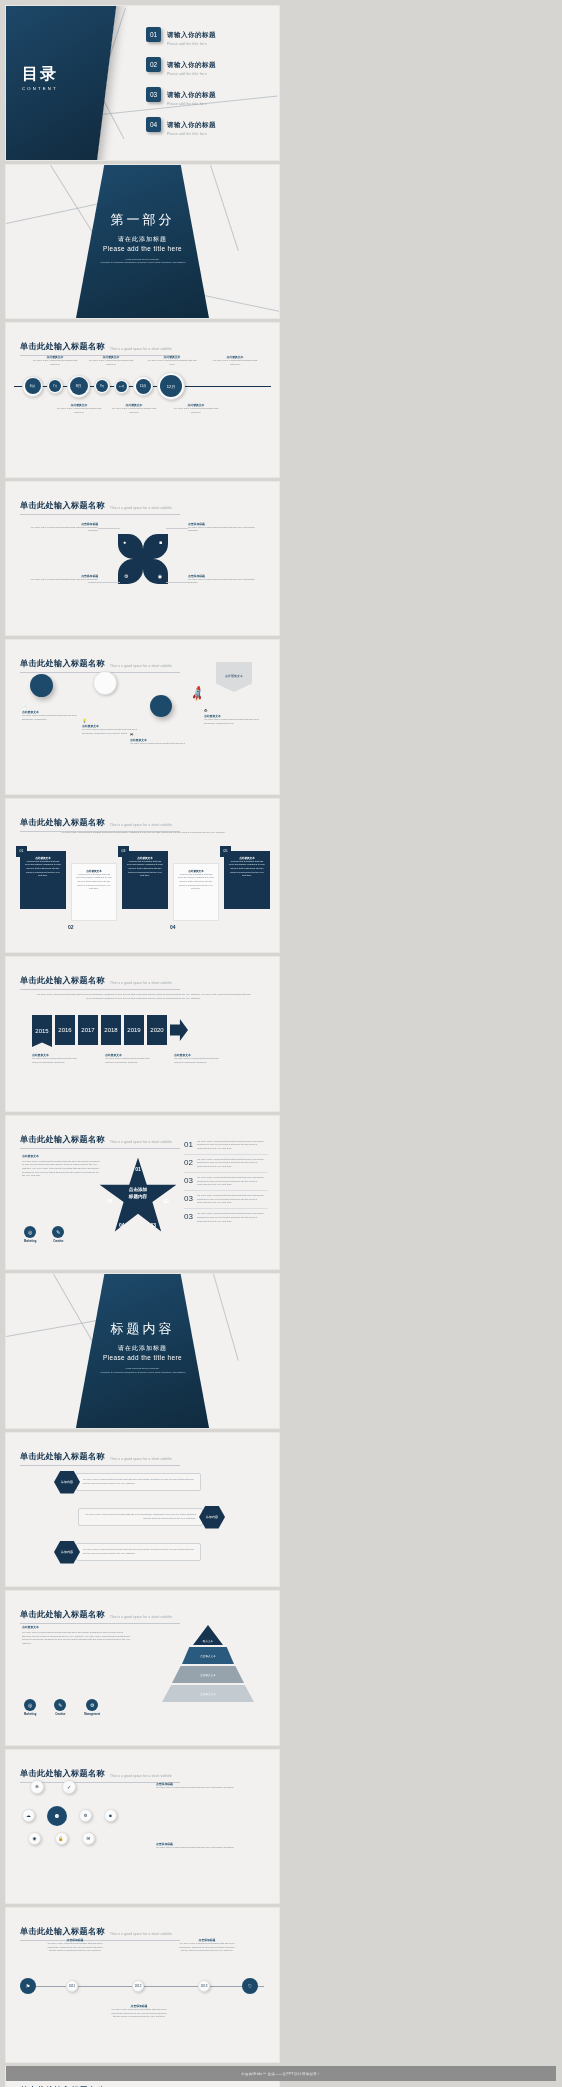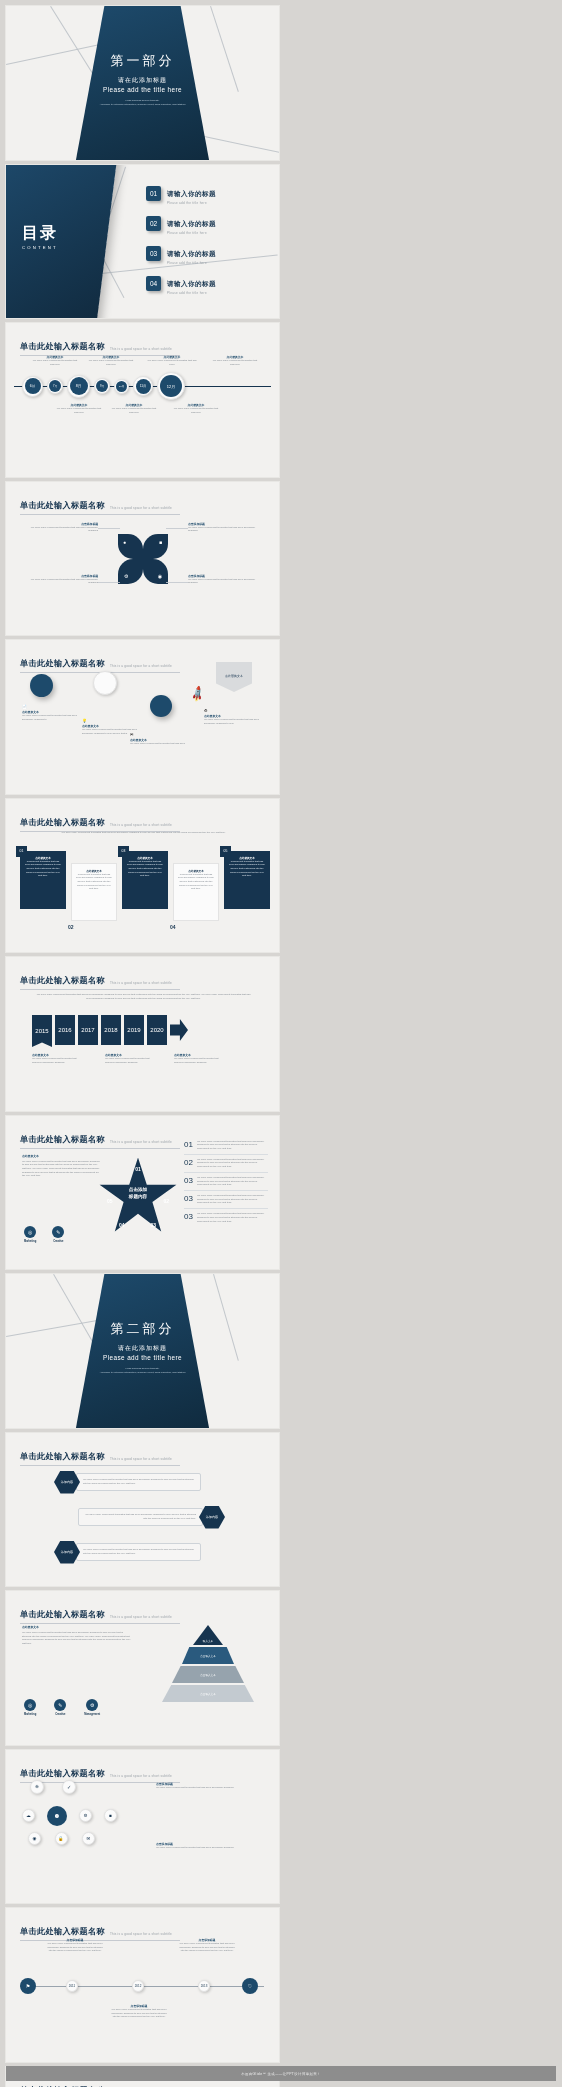--- a/index.html
+++ b/index.html
@@ -90,65 +90,65 @@
   .miniw { font-size:2.4px; color:#dfe7ee; line-height:1.55; }
 </style>
 </head>
 <body>
 
 <div class="sheet">
   <div class="grid">
 
     <div class="slide">
       <div class="bglines">
+        <i style="left:48px;top:0;width:150px;transform:rotate(62deg);"></i>
+        <i style="left:120px;top:2px;width:200px;transform:rotate(108deg);"></i>
+        <i style="left:0;top:118px;width:273px;transform:rotate(-6deg);"></i>
+      </div>
+      <div class="cv-poly"></div>
+      <div class="cv-label">
+        <div class="zh">目录</div>
+        <div class="en">CONTENT</div>
+      </div>
+      <div class="toc-row" style="left:140px;top:17px;">
+        <span class="toc-num">01</span>
+        <span><span class="toc-zh">请输入你的标题</span>
+        <span class="toc-en" style="display:block">Please add the title here</span></span>
+      </div>
+      <div class="toc-row" style="left:140px;top:47px;">
+        <span class="toc-num">02</span>
+        <span><span class="toc-zh">请输入你的标题</span>
+        <span class="toc-en" style="display:block">Please add the title here</span></span>
+      </div>
+      <div class="toc-row" style="left:140px;top:77px;">
+        <span class="toc-num">03</span>
+        <span><span class="toc-zh">请输入你的标题</span>
+        <span class="toc-en" style="display:block">Please add the title here</span></span>
+      </div>
+      <div class="toc-row" style="left:140px;top:107px;">
+        <span class="toc-num">04</span>
+        <span><span class="toc-zh">请输入你的标题</span>
+        <span class="toc-en" style="display:block">Please add the title here</span></span>
+      </div>
+    </div>
+
+    <div class="slide">
+      <div class="bglines">
         <i style="left:0;top:58px;width:120px;transform:rotate(-12deg);"></i>
         <i style="left:45px;top:0;width:130px;transform:rotate(58deg);"></i>
         <i style="left:205px;top:0;width:90px;transform:rotate(72deg);"></i>
         <i style="left:175px;top:125px;width:110px;transform:rotate(12deg);"></i>
       </div>
       <div class="sec-tr"></div>
       <div class="sec-txt">
         <div class="p1">第一部分</div>
         <div class="p2">请在此添加标题</div>
         <div class="p3">Please add the title here</div>
         <div class="p4" style="white-space:pre-line">Fresh business general template.
 Applicable to enterprise introduction, summary report, sales marketing, chart statues</div>
-      </div>
-    </div>
-
-    <div class="slide">
-      <div class="bglines">
-        <i style="left:48px;top:0;width:150px;transform:rotate(62deg);"></i>
-        <i style="left:120px;top:2px;width:200px;transform:rotate(108deg);"></i>
-        <i style="left:0;top:118px;width:273px;transform:rotate(-6deg);"></i>
-      </div>
-      <div class="cv-poly"></div>
-      <div class="cv-label">
-        <div class="zh">目录</div>
-        <div class="en">CONTENT</div>
-      </div>
-      <div class="toc-row" style="left:140px;top:17px;">
-        <span class="toc-num">01</span>
-        <span><span class="toc-zh">请输入你的标题</span>
-        <span class="toc-en" style="display:block">Please add the title here</span></span>
-      </div>
-      <div class="toc-row" style="left:140px;top:47px;">
-        <span class="toc-num">02</span>
-        <span><span class="toc-zh">请输入你的标题</span>
-        <span class="toc-en" style="display:block">Please add the title here</span></span>
-      </div>
-      <div class="toc-row" style="left:140px;top:77px;">
-        <span class="toc-num">03</span>
-        <span><span class="toc-zh">请输入你的标题</span>
-        <span class="toc-en" style="display:block">Please add the title here</span></span>
-      </div>
-      <div class="toc-row" style="left:140px;top:107px;">
-        <span class="toc-num">04</span>
-        <span><span class="toc-zh">请输入你的标题</span>
-        <span class="toc-en" style="display:block">Please add the title here</span></span>
       </div>
     </div>
 
     <div class="slide">
       <div class="stitle">
         <b>单击此处输入标题名称</b><s>This is a good space for a short subtitle</s><u></u>
       </div>
       <div class="dotline" style="left:8px;top:63px;width:257px;height:1.4px;"></div>
       <div style="position:absolute;left:16px;top:63px;display:flex;align-items:center;gap:4px;transform:translateY(-50%);">
         <span class="whiteCirc" style="width:21px;height:21px;">
@@ -387,21 +387,21 @@
     </div>
 
     <div class="slide">
       <div class="bglines">
         <i style="left:0;top:62px;width:120px;transform:rotate(-10deg);"></i>
         <i style="left:48px;top:0;width:130px;transform:rotate(60deg);"></i>
         <i style="left:208px;top:0;width:90px;transform:rotate(74deg);"></i>
       </div>
       <div class="sec-tr"></div>
       <div class="sec-txt">
-        <div class="p1">第二部分</div>
+        <div class="p1">标题内容</div>
         <div class="p2">请在此添加标题</div>
         <div class="p3">Please add the title here</div>
         <div class="p4" style="white-space:pre-line">Fresh business general template.
 Applicable to enterprise introduction, summary report, sales marketing, chart statues</div>
       </div>
     </div>
 
     <div class="slide">
       <div class="stitle">
         <b>单击此处输入标题名称</b><s>This is a good space for a short subtitle</s><u></u>

